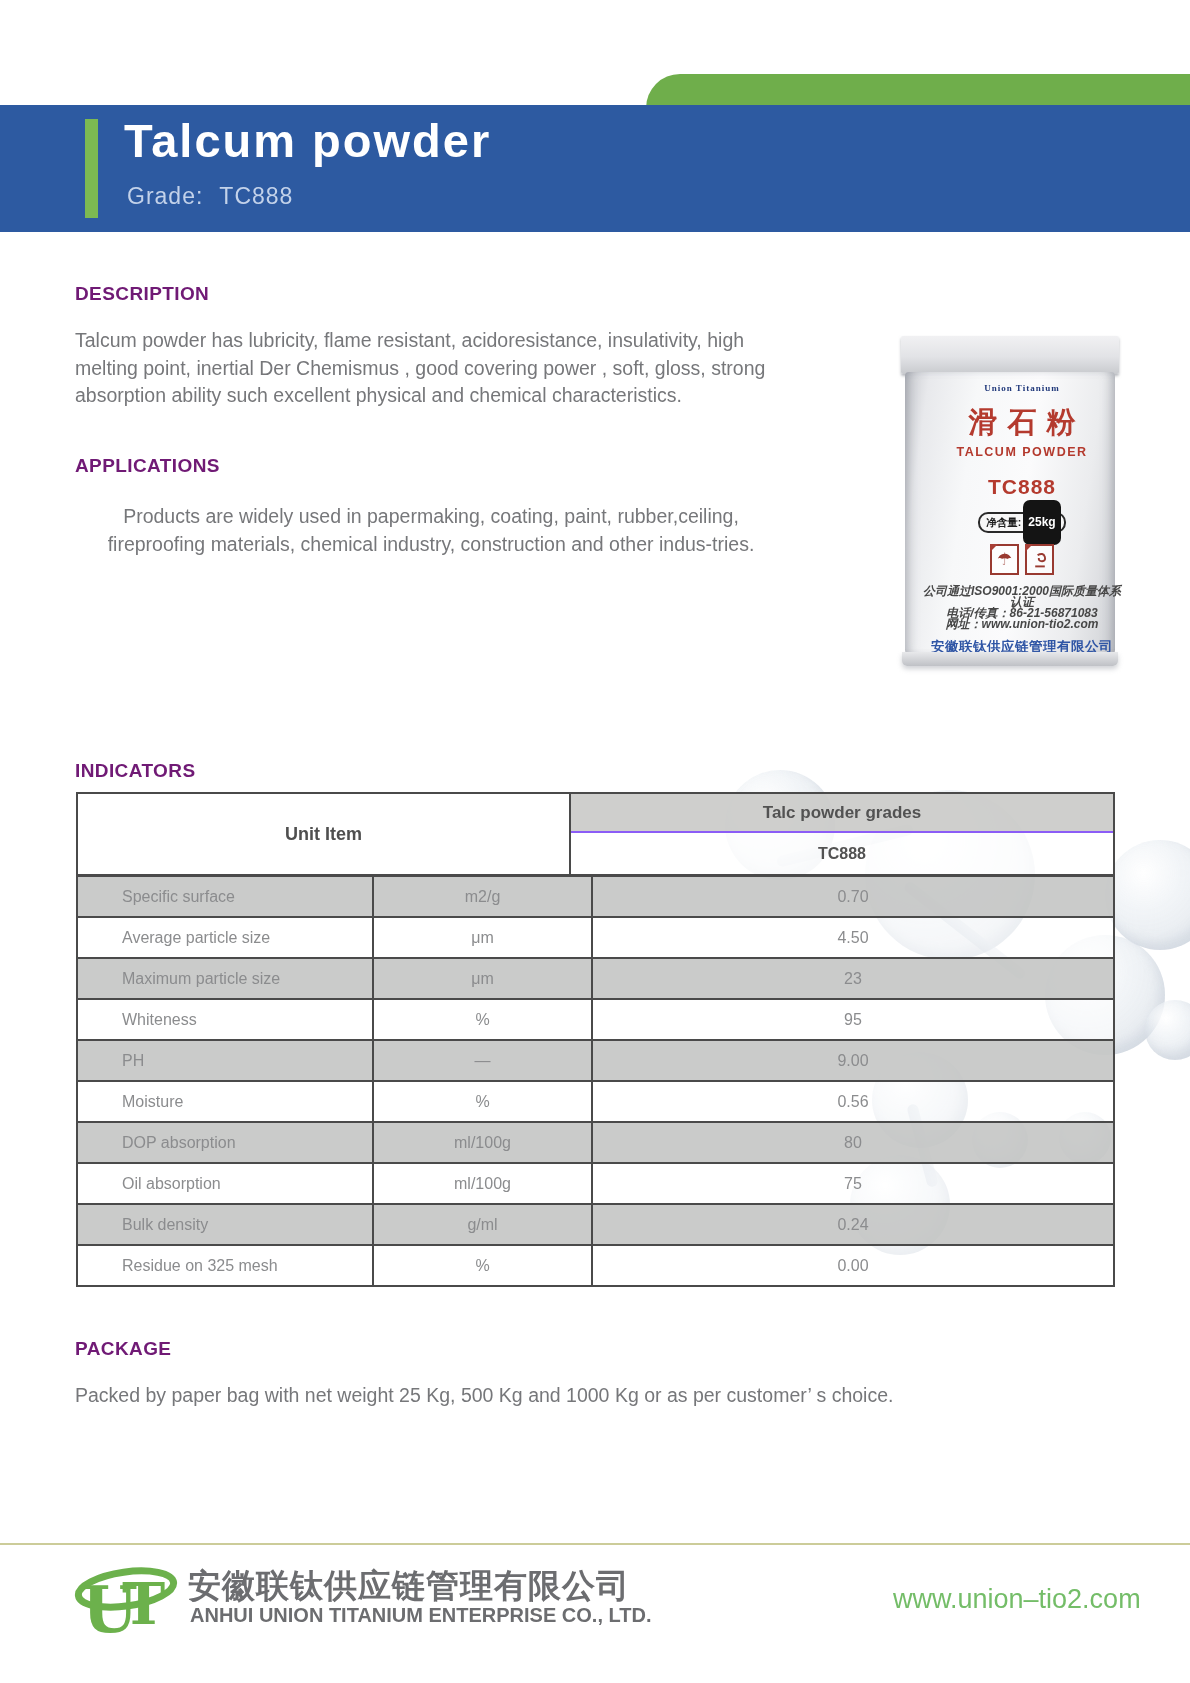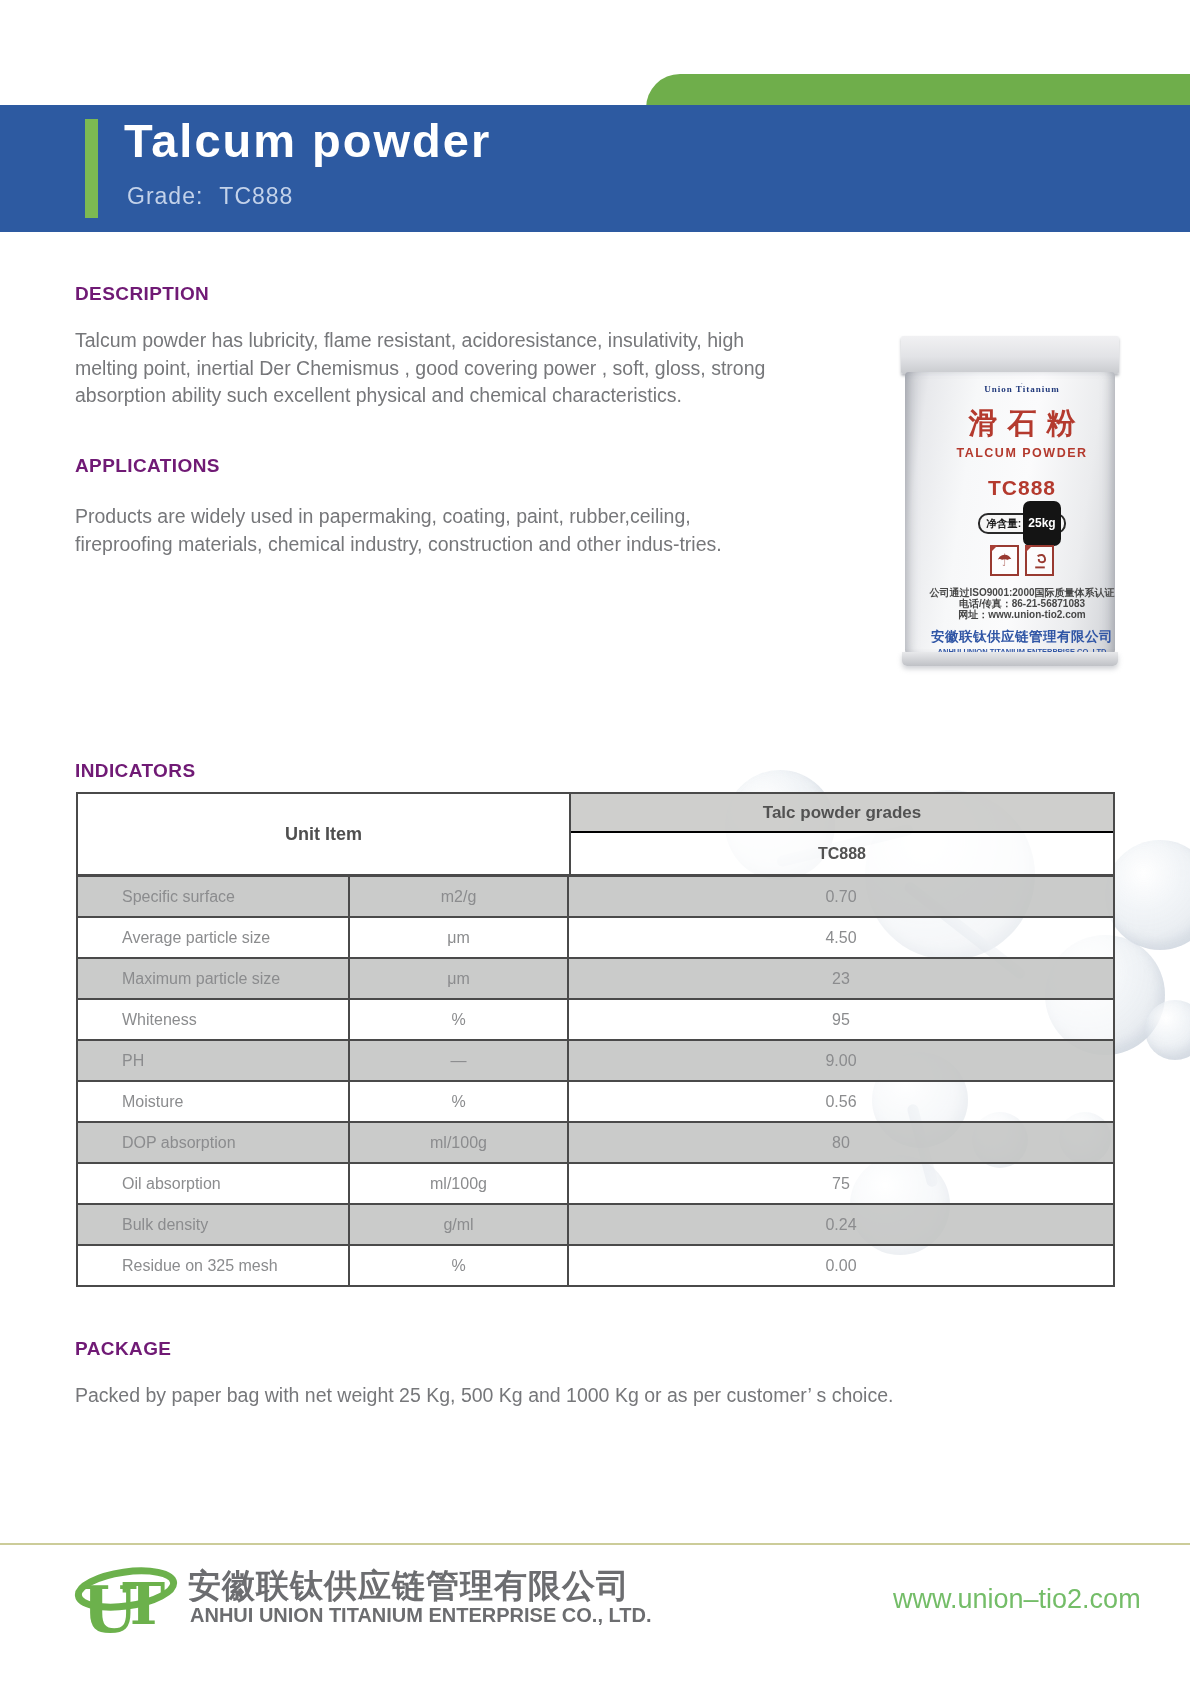--- a/index.html
+++ b/index.html
@@ -15,21 +15,21 @@
     color:#ffffff; letter-spacing:2px; }
   .grade-row { position:absolute; left:127px; top:78px; font-size:23px; color:#c3d2ea;
     letter-spacing:1px; display:flex; gap:16px; }
 
   
   .section-heading { position:absolute; font-size:19px; font-weight:bold; color:#701a75; letter-spacing:.4px; }
   .para { position:absolute; color:#76777a; font-size:19.5px; line-height:27.5px; }
   #desc-heading { left:75px; top:283px; }
   #desc-body   { left:75px; top:327px; width:712px; }
   #app-heading { left:75px; top:455px; }
-  #app-body    { left:75px; top:503px; width:712px; }
+  #app-body    { left:75px; top:503px; width:712px;text-align:center; }
   #ind-heading { left:75px; top:760px; }
   #pkg-heading { left:75px; top:1338px; }
   #pkg-body    { left:75px; top:1382px; width:980px; }
 
   
   .bag { position:absolute; left:905px; top:336px; width:210px; height:334px; z-index:2; }
   .bag-fold-top { position:absolute; left:-4px; top:0; width:218px; height:38px; border-radius:2px;
     background:linear-gradient(#f1f1f3 0%, #e2e3e6 55%, #c8cace 100%);
     box-shadow:0 2px 3px rgba(120,125,135,.55); }
   .bag-body { position:absolute; left:0; top:36px; width:210px; height:284px; border-radius:4px 4px 6px 6px;
@@ -50,50 +50,50 @@
   .bag-pill { margin-top:13px; display:flex; align-items:center; height:17px;
     border:2px solid #2a2a2a; border-radius:10px; background:#f7f7f7; padding:0 3px 0 6px; }
   .pill-label { font-size:10.5px; font-weight:bold; color:#1d1d1d; }
   .pill-value { margin-left:2px; background:#141414; color:#fff; font-size:12px; font-weight:bold;
     border-radius:7px; padding:16px 5px; height:13px; line-height:13px; }
   .bag-icons { margin-top:11px; display:flex; gap:6px; }
   .bag-icon { position:relative; width:25px; height:27px; border:2px solid #993a31; background:rgba(255,255,255,.65);
     display:flex; align-items:center; justify-content:center; color:#993a31; font-size:17px; line-height:1; }
   .bag-icon::before { content:''; position:absolute; left:-2px; top:-2px;
     border-style:solid; border-width:8px 8px 0 0; border-color:#a83f36 transparent transparent transparent; }
-  .bag-small-lines { margin-top:11px; font-size:10px; font-weight:bold; color:#474747; line-height:11px; }
+  .bag-small-lines { margin-top:11px; font-size:12px; font-weight:bold; color:#474747; line-height:11px;font-style:italic; }
   .bag-company-cn { margin-top:8px; font-size:13.5px; font-weight:bold; color:#2f55a5; letter-spacing:.5px; }
   .bag-company-en { margin-top:1px; font-size:7.5px; font-weight:bold; color:#2f55a5; }
 
   
   .molecules { position:absolute; left:560px; top:755px; width:640px; height:580px; z-index:0; opacity:.8; }
   .bubble { position:absolute; border-radius:50%;
     background:radial-gradient(circle at 35% 30%, rgba(255,255,255,.95) 0%, rgba(228,234,240,.6) 35%,
       rgba(191,202,214,.45) 70%, rgba(163,178,195,.35) 100%);
     box-shadow:inset -5px -7px 12px rgba(140,155,175,.28); }
   .rod { position:absolute; height:11px; border-radius:6px;
     background:linear-gradient(rgba(208,217,227,.55), rgba(172,186,202,.4)); }
 
   
   .itable { position:absolute; left:76px; top:792px; width:1039px; z-index:1; }
   .thead { display:flex; border:2px solid #4a4a4a; border-bottom:3px solid #4a4a4a; }
   .th-left { width:491px; background:rgba(255,255,255,.92); display:flex; align-items:center; justify-content:center;
     font-weight:bold; color:#4f4f4f; font-size:18px; border-right:2px solid #4a4a4a; }
   .th-right { flex:1; display:flex; flex-direction:column; }
-  .th-grades { height:37px; background:rgba(203,203,201,.93); border-bottom:2px solid #000000;
+  .th-grades { height:37px; background:rgba(203,203,201,.93); border-bottom:2px solid #8b5cf6;
     display:flex; align-items:center; justify-content:center; font-weight:bold; color:#525252; font-size:17px; }
   .th-grade-col { height:41px; background:rgba(255,255,255,.82); display:flex; align-items:center;
     justify-content:center; font-weight:bold; color:#525252; font-size:16px; }
   .tbody { border:2px solid #4a4a4a; border-top:none; }
   .trow { display:flex; height:39px; border-top:2px solid #4a4a4a; }
   .trow:first-child { border-top:none; }
   .trow:nth-child(odd)  { background:rgba(198,199,198,.92); }
   .trow:nth-child(even) { background:rgba(255,255,255,.55); }
   .tcell { display:flex; align-items:center; color:#8b8c8e; font-size:16px; box-sizing:border-box; }
-  .tcell.item  { width:272px; padding-left:44px; border-right:2px solid #4a4a4a; }
+  .tcell.item  { width:296px; padding-left:44px; border-right:2px solid #4a4a4a; }
   .tcell.unit  { width:219px; justify-content:center; border-right:2px solid #4a4a4a; }
   .tcell.value { flex:1; justify-content:center; }
 
   
   .footer-line { position:absolute; left:0; top:1543px; width:1190px; height:2px; background:#cccc99; }
   .footer-logo { position:absolute; left:74px; top:1556px; }
   .footer-cn { position:absolute; left:188px; top:1564px; font-size:33px; font-weight:bold;
     color:#6c6d70; letter-spacing:1px; }
   .footer-en { position:absolute; left:190px; top:1604px; font-size:20px; font-weight:bold; color:#6c6d70; }
   .footer-web { position:absolute; left:893px; top:1584px; font-size:27px; color:#74bd68; }

